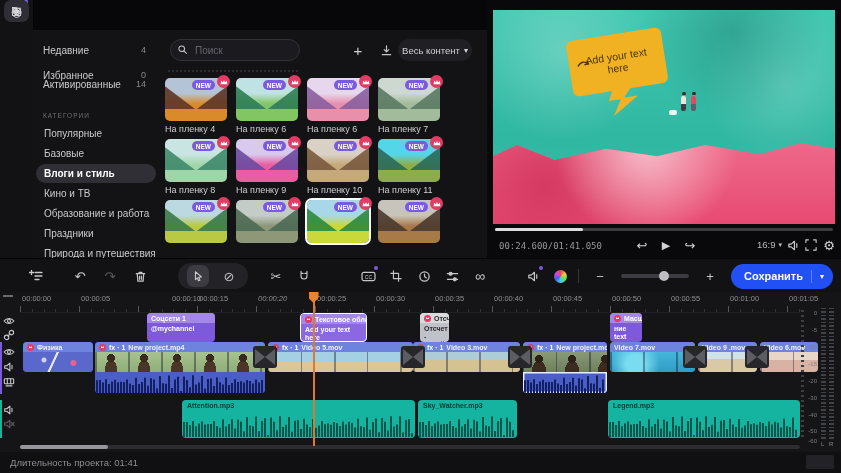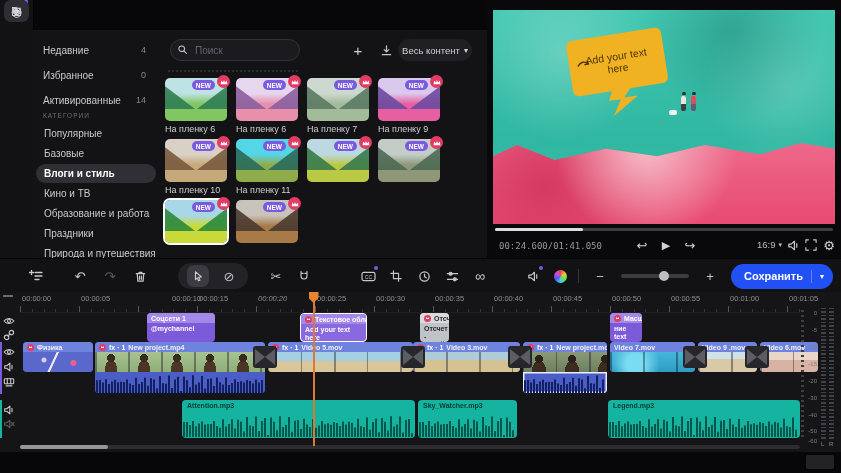--- a/index.html
+++ b/index.html
@@ -197,21 +197,21 @@
         <div class="quick" style="top: 10px;">
           <span>Недавние</span>
           <span class="cnt">4</span>
         </div>
 
         <div class="quick" style="top: 35px;">
           <span>Избранное</span>
           <span class="cnt">0</span>
         </div>
 
-        <div class="quick" style="top: 60px; align-items: center;">
+        <div class="quick" style="top: 44px; align-items: center;">
           <span>Активированные</span>
           <span class="cnt">14</span>
         </div>
       </div>
     <div class="sec abs" style="top:82px">КАТЕГОРИИ</div>
     <div>
 
         <div class="cat" style="top: 94px;">
           <span>Популярные</span>
         </div>
@@ -256,20 +256,32 @@
           <path d="M7 2 v6 M4.5 6 l2.5 2.5 2.5 -2.5 M2.5 11.5 h9"></path>
         </svg>
     </div>
     <div class="dropdown">
       <span>Весь контент</span>
       <span style="font-size:8px">▾</span>
     </div>
     <div class="cliphdr"></div>
     <div class="grid">
 
+        <div class="cell">
+          <div class="thumb" style="--sky: #b5c3d6; --mt: #5e3526; --gd: #d98a2b;">
+            <div class="scene"></div>
+            <span class="badge-new">NEW</span>
+            <span class="badge-crown">
+              <svg width="8" height="6" viewBox="0 0 14 10">
+                <path d="M1 9 L2.3 2.5 L5.2 5.8 L7 1.5 L8.8 5.8 L11.7 2.5 L13 9 Z" fill="#fff" stroke="none"></path>
+              </svg>
+            </span>
+          </div>
+          <div class="lab">На пленку 4</div>
+        </div>
 
         <div class="cell">
           <div class="thumb" style="--sky: #bfe2e4; --mt: #2f7d52; --gd: #82c563;">
             <div class="scene"></div>
             <span class="badge-new">NEW</span>
             <span class="badge-crown">
               <svg width="8" height="6" viewBox="0 0 14 10">
                 <path d="M1 9 L2.3 2.5 L5.2 5.8 L7 1.5 L8.8 5.8 L11.7 2.5 L13 9 Z" fill="#fff" stroke="none"></path>
               </svg>
             </span>
@@ -296,20 +308,32 @@
             <span class="badge-new">NEW</span>
             <span class="badge-crown">
               <svg width="8" height="6" viewBox="0 0 14 10">
                 <path d="M1 9 L2.3 2.5 L5.2 5.8 L7 1.5 L8.8 5.8 L11.7 2.5 L13 9 Z" fill="#fff" stroke="none"></path>
               </svg>
             </span>
           </div>
           <div class="lab">На пленку 7</div>
         </div>
 
+        <div class="cell">
+          <div class="thumb" style="--sky: #c9e5e1; --mt: #3f8a6b; --gd: #a0d5aa;">
+            <div class="scene"></div>
+            <span class="badge-new">NEW</span>
+            <span class="badge-crown">
+              <svg width="8" height="6" viewBox="0 0 14 10">
+                <path d="M1 9 L2.3 2.5 L5.2 5.8 L7 1.5 L8.8 5.8 L11.7 2.5 L13 9 Z" fill="#fff" stroke="none"></path>
+              </svg>
+            </span>
+          </div>
+          <div class="lab">На пленку 8</div>
+        </div>
 
         <div class="cell">
           <div class="thumb" style="--sky: #d9c9ec; --mt: #6c4aa0; --gd: #e75fa0;">
             <div class="scene"></div>
             <span class="badge-new">NEW</span>
             <span class="badge-crown">
               <svg width="8" height="6" viewBox="0 0 14 10">
                 <path d="M1 9 L2.3 2.5 L5.2 5.8 L7 1.5 L8.8 5.8 L11.7 2.5 L13 9 Z" fill="#fff" stroke="none"></path>
               </svg>
             </span>
@@ -781,15 +805,18 @@
 
           <span class="mlab" style="top: 146px;">-60</span>
         </div>
       <div class="mcol" style="left:21px"></div>
       <div class="mcol" style="left:29px"></div>
       <span class="mlr" style="left:21px">L</span>
       <span class="mlr" style="left:29px">R</span>
     </div>
   </div>
 
+  <div class="abs statusbar">
+    <span>Длительность проекта: 01:41</span>
+  </div>
   <div class="cornerbox"></div>
 
 </div>
 
 </body></html>

